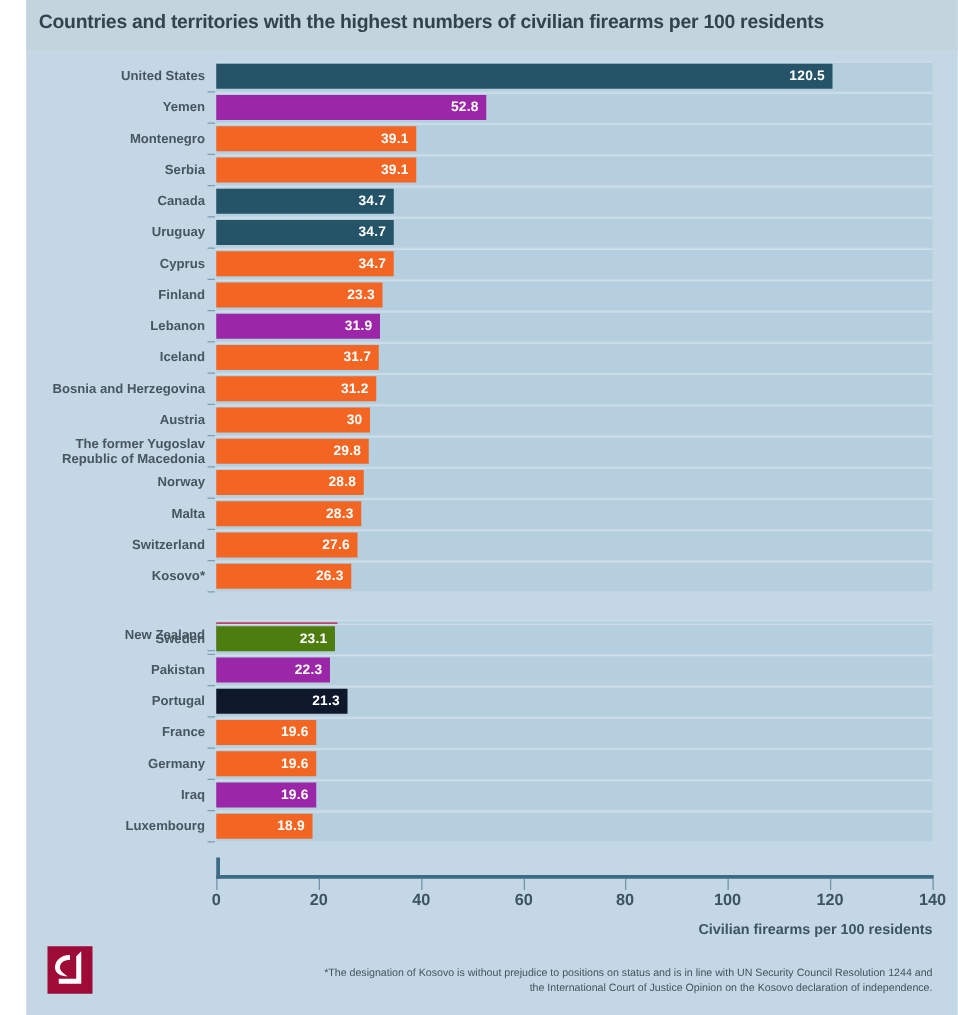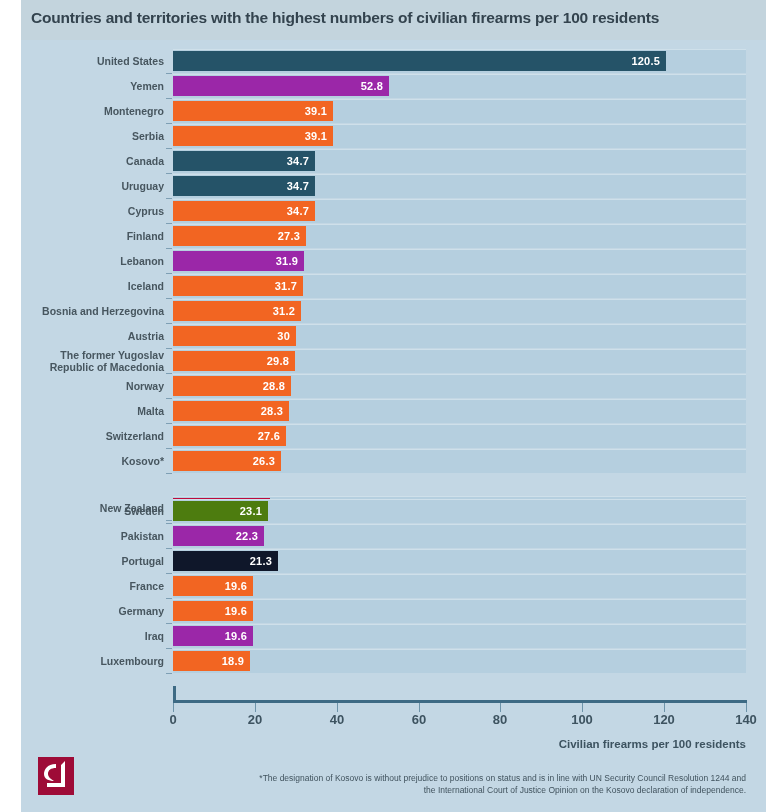--- a/index.html
+++ b/index.html
@@ -201,21 +201,21 @@
         <div class="bar" style="width: 142px; background: rgb(242, 101, 34);">
           <span class="bar-value">34.7</span>
         </div>
       </div>
       <div class="row" style="top: 184px;">
         <div class="cat-label">Finland</div>
         <div class="tick-left"></div>
         <div class="track"></div>
         <div class="track-sep"></div>
         <div class="bar" style="width: 133px; background: rgb(242, 101, 34);">
-          <span class="bar-value">27.3</span>
+          <span class="bar-value">23.3</span>
         </div>
       </div>
       <div class="row" style="top: 209px;">
         <div class="cat-label">Lebanon</div>
         <div class="tick-left"></div>
         <div class="track"></div>
         <div class="track-sep"></div>
         <div class="bar" style="width: 131px; background: rgb(155, 39, 168);">
           <span class="bar-value">31.9</span>
         </div>

